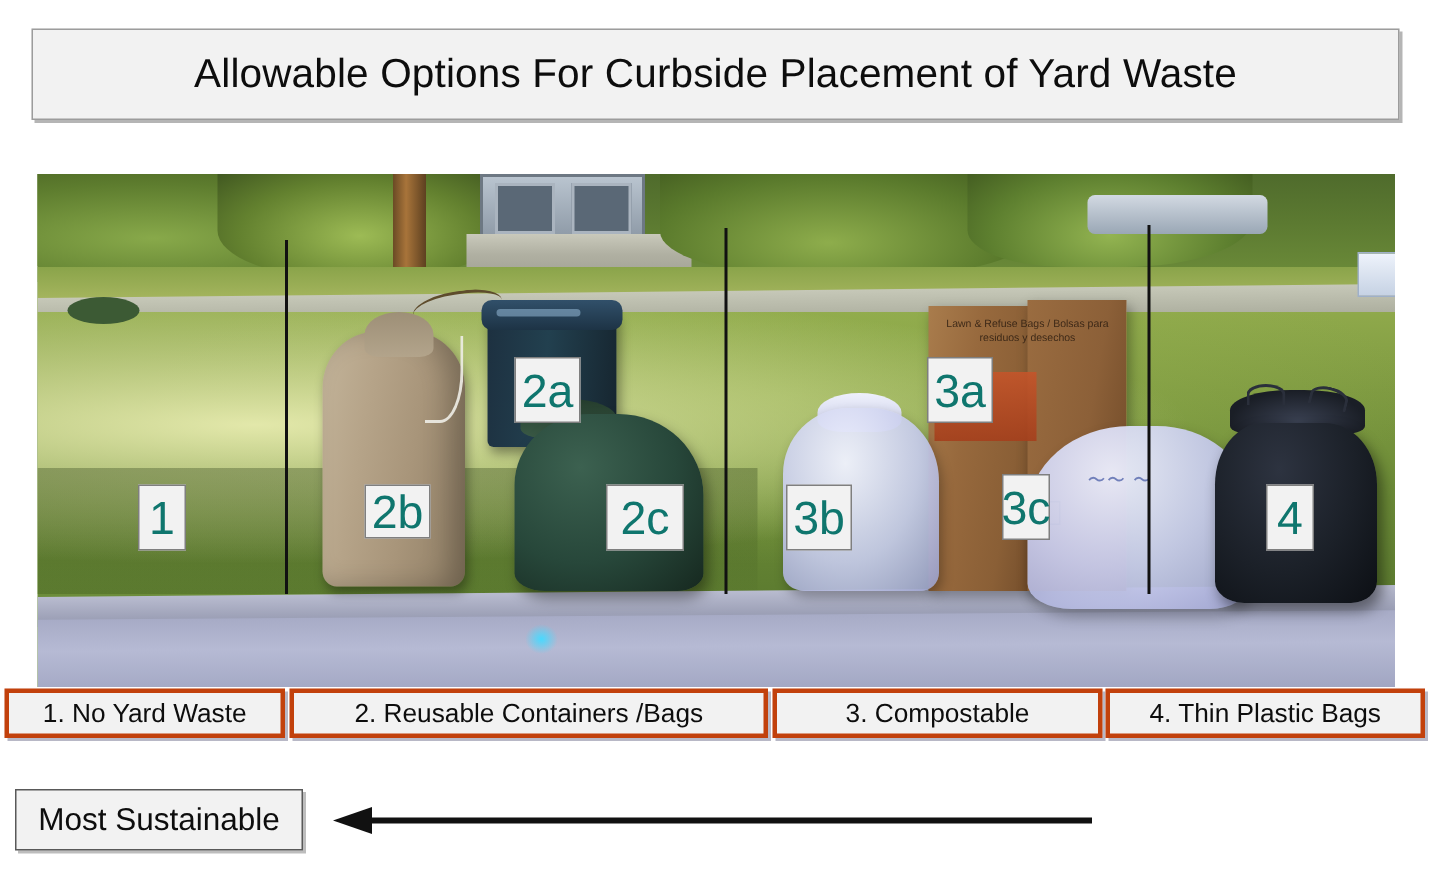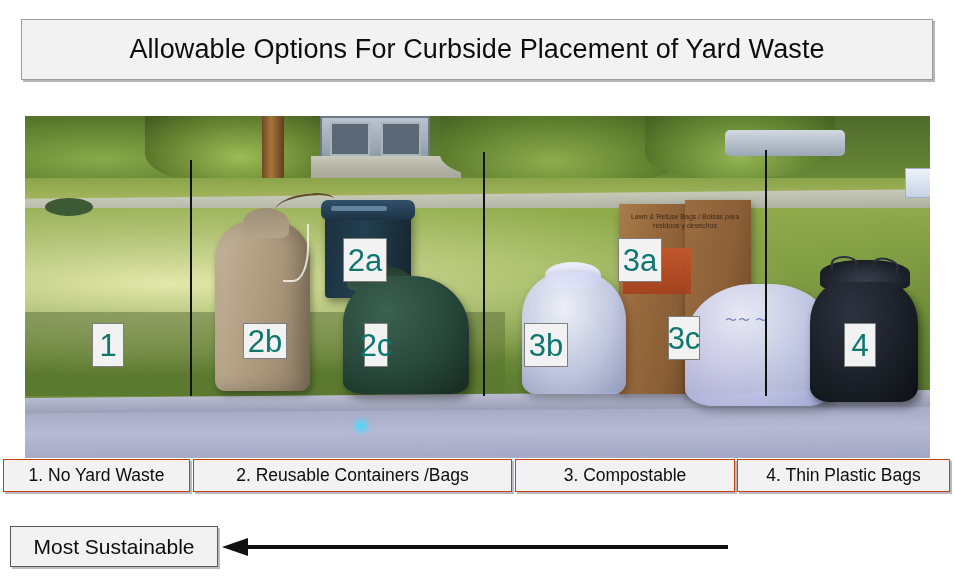--- a/index.html
+++ b/index.html
@@ -256,21 +256,21 @@
     position:absolute; left:800px; top:197px; width:101px; height:48px;
     background:#f2f2f2; border:1px solid #7f7f7f;
     display:flex; flex-direction:column; align-items:center; justify-content:center;
     gap:3px;
   }
   .callout span { font-size:11.5px; font-weight:bold; color:#000; letter-spacing:.2px; }
 
   
   .cat {
     position:absolute; top:459px; height:33px;
-    background:#f2f2f2; border:1px solid #c2410c; box-shadow:2px 2px 0 #b8b8c6;
+    background:#f2f2f2; border:3px solid #c2410c; box-shadow:2px 2px 0 #b8b8c6;
     display:flex; align-items:center; justify-content:center;
   }
   .cat span { font-size:17.5px; color:#0d0d0d; white-space:nowrap; }
 
   
   .sust {
     position:absolute; top:526px; height:41px;
     background:#f2f2f2; border:1px solid #595959; box-shadow:2px 2px 0 #bdbdbd;
     display:flex; align-items:center; justify-content:center;
   }
@@ -341,21 +341,21 @@
   <div id="dividers">
       <div class="divider" style="left: 190px; top: 160px; height: 236px;"></div>
       <div class="divider" style="left: 483px; top: 152px; height: 244px;"></div>
       <div class="divider" style="left: 765px; top: 150px; height: 246px;"></div>
     </div>
 
   <div id="photo-labels">
       <div class="lbl" style="left: 92px; top: 323px; width: 32px; height: 44px;">1</div>
       <div class="lbl" style="left: 243px; top: 323px; width: 44px; height: 36px;">2b</div>
       <div class="lbl" style="left: 343px; top: 238px; width: 44px; height: 44px;">2a</div>
-      <div class="lbl" style="left: 364px; top: 323px; width: 24px; height: 44px;">2c</div>
+      <div class="lbl" style="left: 404px; top: 323px; width: 52px; height: 44px;">2c</div>
       <div class="lbl" style="left: 524px; top: 323px; width: 44px; height: 44px;">3b</div>
       <div class="lbl" style="left: 618px; top: 238px; width: 44px; height: 44px;">3a</div>
       <div class="lbl" style="left: 668px; top: 316px; width: 32px; height: 44px;">3c</div>
       <div class="lbl" style="left: 844px; top: 323px; width: 32px; height: 44px;">4</div>
     </div>
 
 
   <div id="category-strip">
       <div class="cat" style="left: 3px; width: 187px;">
         <span>1. No Yard Waste</span>
@@ -364,21 +364,21 @@
         <span>2. Reusable Containers /Bags</span>
       </div>
       <div class="cat" style="left: 515px; width: 220px;">
         <span>3. Compostable</span>
       </div>
       <div class="cat" style="left: 737px; width: 213px;">
         <span>4. Thin Plastic Bags</span>
       </div>
     </div>
 
-  <div class="sust" id="sust-most" style="left: 10px; width: 208px;">
+  <div class="sust" id="sust-most" style="left: 10px; width: 192px;">
     <span>Most Sustainable</span>
   </div>
   <div class="arrow-wrap">
     <svg width="506" height="20" viewBox="0 0 506 20">
       <line x1="24" y1="10" x2="506" y2="10" stroke="#111" stroke-width="4"></line>
       <polygon points="0,10 26,1 26,19" fill="#111"></polygon>
     </svg>
   </div>
 
 </div>

